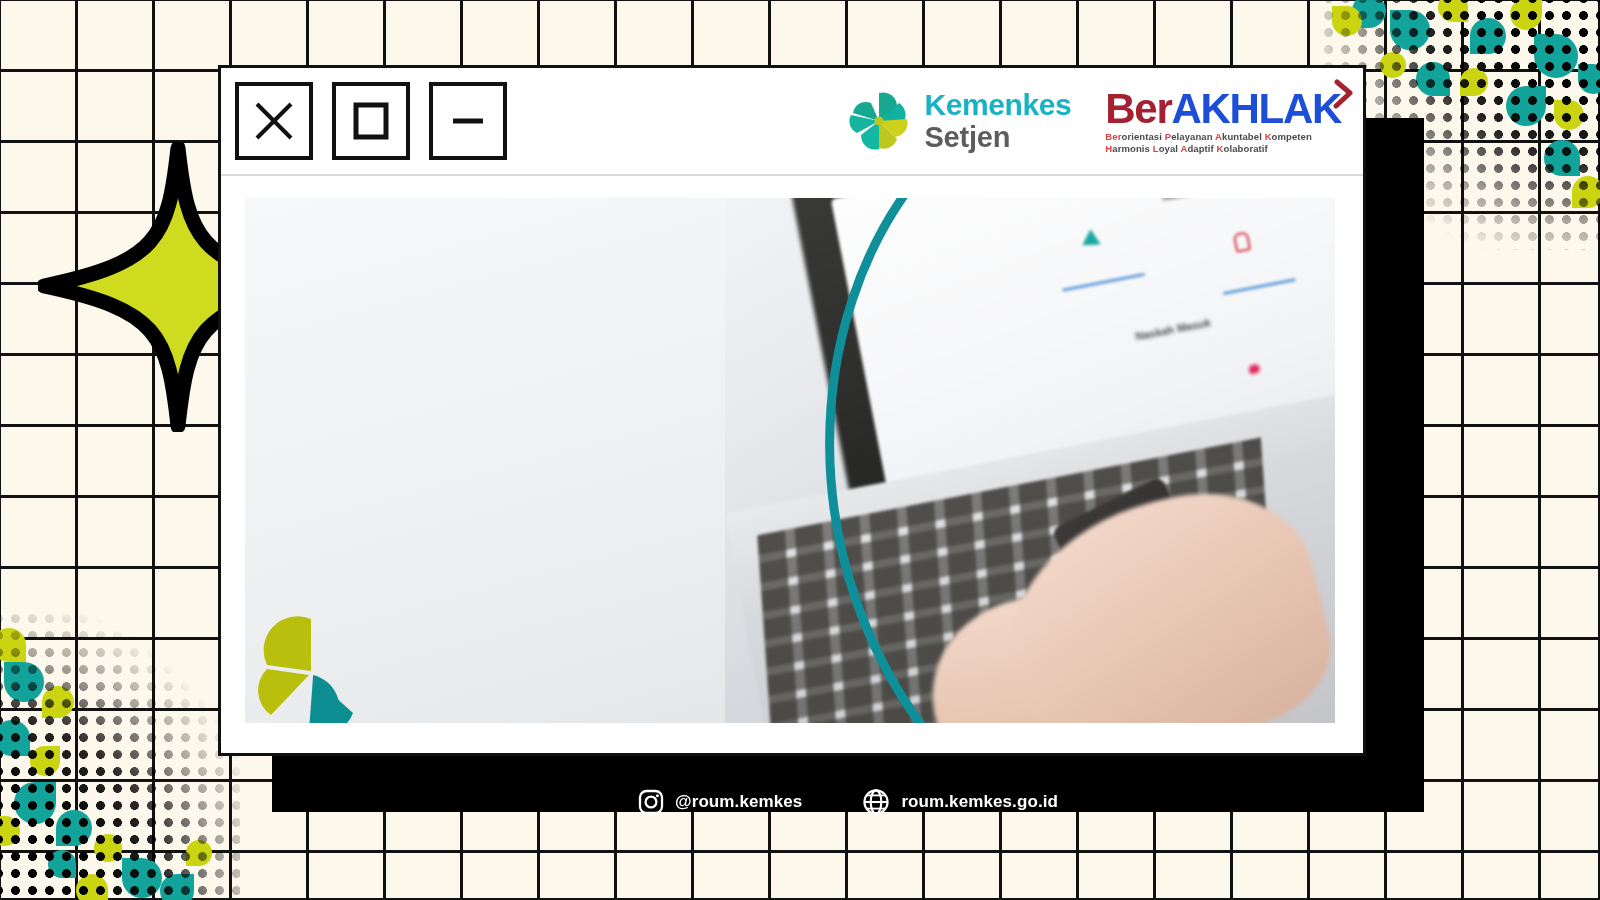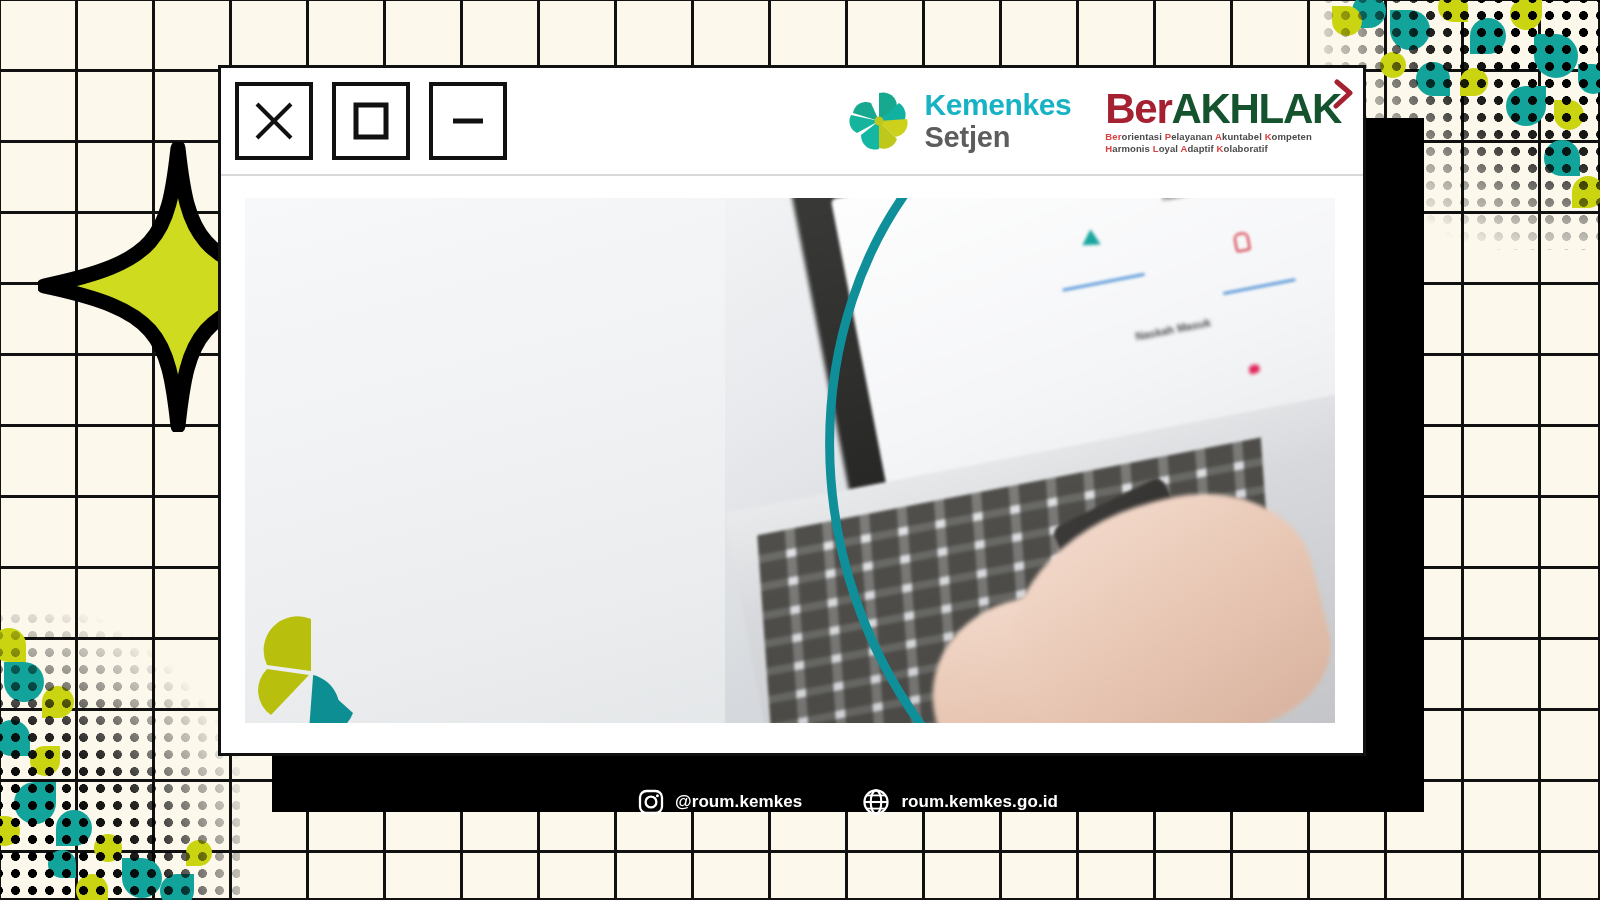--- a/index.html
+++ b/index.html
@@ -187,21 +187,21 @@
     align-items: flex-start;
   }
   .berakhlak-main {
     font-size: 42px;
     font-weight: bold;
     letter-spacing: -1.3px;
     line-height: 0.98;
     white-space: nowrap;
   }
   .berakhlak-main .bk-ber { color: #a52030; }
-  .berakhlak-main .bk-akhlak { color: #14532d; }
+  .berakhlak-main .bk-akhlak { color: #1d4ed8; }
   .berakhlak-chevron {
     position: absolute;
     right: -16px;
     top: -9px;
   }
   .berakhlak-tag {
     margin-top: 2px;
     font-size: 9.5px;
     line-height: 1.22;
     color: #4a4a4a;

